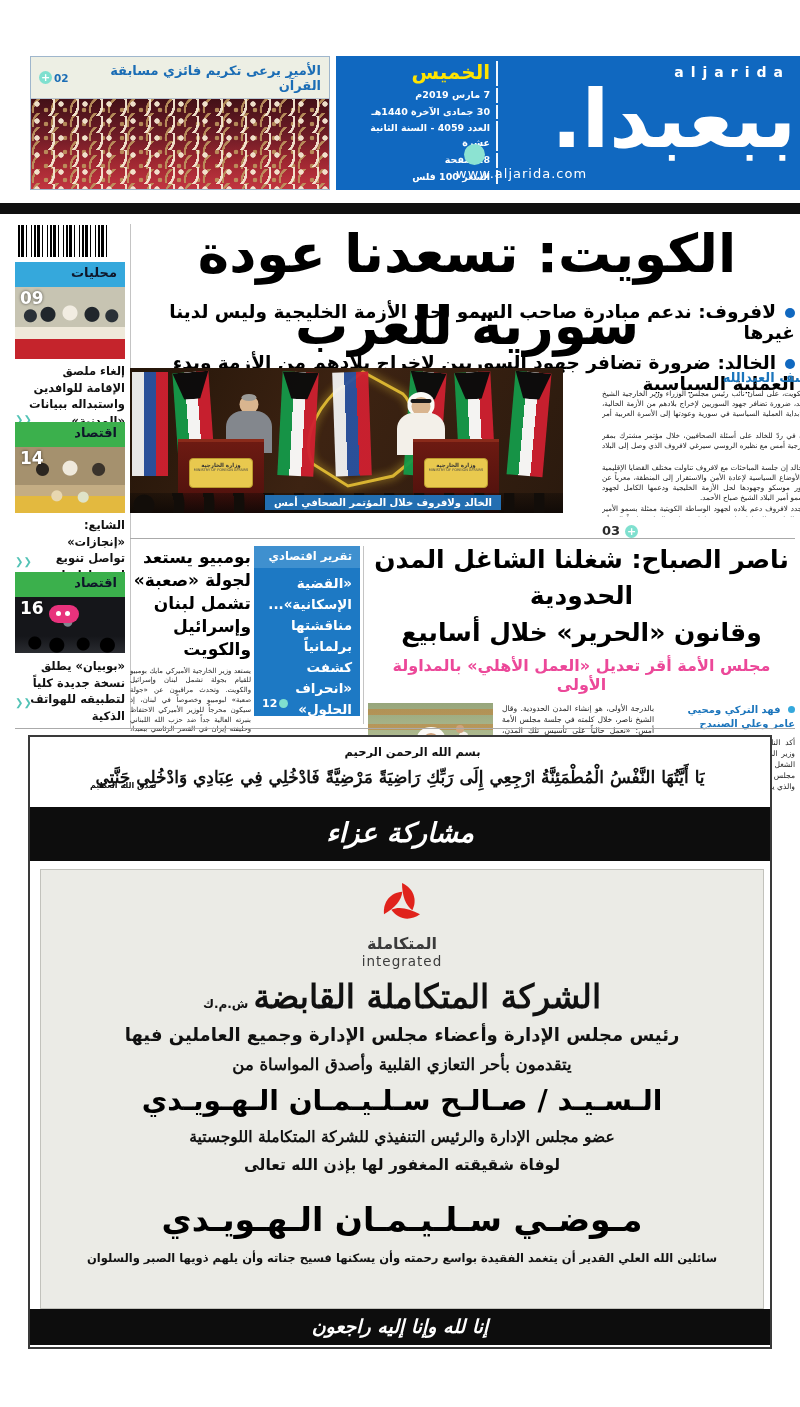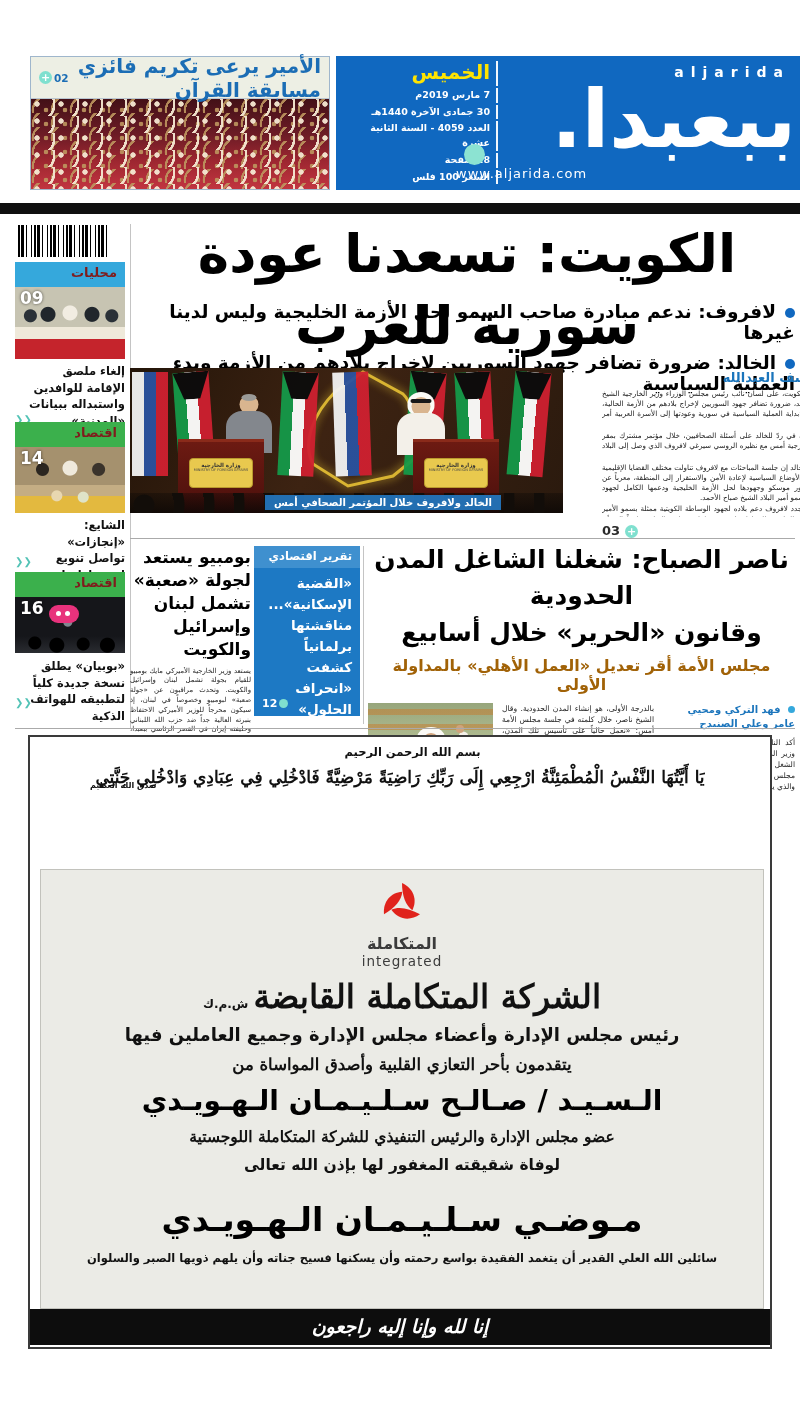--- a/index.html
+++ b/index.html
@@ -7,21 +7,21 @@
   body {
     width:800px; height:1407px; position:relative; overflow:hidden;
     font-family:"DejaVu Sans", sans-serif; color:#111;
   }
 
   
   .topcard { position:absolute; left:30px; top:56px; width:300px; height:134px;
     border:1px solid #9fb6cc; background:#fff; }
   .topcard-head { height:42px; background:#edefe4; display:flex; flex-direction:row-reverse;
     align-items:center; justify-content:space-between; padding:0 8px; border-bottom:1px solid #b9c6d2;}
-  .topcard-title { color:#1b6db5; font-weight:bold; font-size:20px; direction:rtl; }
+  .topcard-title { color:#1b6db5; font-weight:bold; font-size:13px; direction:rtl; }
   .refbadge { display:inline-flex; align-items:center; gap:2px; }
   .refbadge .num { color:#1b6db5; font-weight:bold; font-size:10.5px; }
   .plus { display:inline-block; width:13px; height:13px; border-radius:50%; background:#7fe0cf;
     color:#fff; font-size:11px; line-height:13px; text-align:center; font-weight:bold; }
   .topcard-photo { height:90px;
     background-image:
       repeating-radial-gradient(circle at 6px 5px, rgba(245,232,210,.95) 0 2.4px, transparent 3px 16px),
       repeating-radial-gradient(circle at 15px 11px, rgba(190,150,95,.9) 0 2px, transparent 2.6px 12px),
       linear-gradient(to bottom, #431017 0%, #6d1c26 40%, #9c2630 68%, #c23540 100%);
     background-size: 24px 17px, 19px 14px, 100% 100%; }
@@ -38,21 +38,21 @@
   .brand-dot { position:absolute; left:128px; top:88px; width:21px; height:21px;
     border-radius:50%; background:#8ce3d2; }
   .brand-url { position:absolute; left:120px; top:110px; color:#fff; font-size:13px; letter-spacing:1px; }
 
   .blackbar { position:absolute; left:0; top:203px; width:800px; height:11px; background:#101010; }
 
   
   .vrule-main { position:absolute; left:130px; top:224px; width:1px; height:504px; background:#c4c4c4; }
   .barcode { position:absolute; left:18px; top:225px; width:92px; height:32px;
     background:repeating-linear-gradient(90deg,#000 0 2px,#fff 2px 3px,#000 3px 6px,#fff 6px 8px,#000 8px 9px,#fff 9px 13px,#000 13px 14px,#fff 14px 16px); }
-  .side-tag { position:absolute; left:15px; width:110px; height:25px; color:#7f1d1d; font-weight:bold;
+  .side-tag { position:absolute; left:15px; width:110px; height:25px; color:#0f172a; font-weight:bold;
     font-size:13px; direction:rtl; text-align:right; padding:3px 8px 0 0; }
   .side-photo { position:absolute; left:15px; width:110px; overflow:hidden; }
   .side-num { position:absolute; left:5px; top:1px; color:#fff; font-weight:bold; font-size:17px;
     text-shadow:0 0 3px rgba(0,0,0,.65); }
   .side-title { position:absolute; left:15px; width:110px; direction:rtl; text-align:right;
     font-size:11.5px; font-weight:bold; line-height:1.45; padding-left:14px; }
   .side-arrows { position:absolute; left:0; bottom:0; color:#53c3b6; font-size:10px; font-weight:bold; }
   .ph-meeting { background:
       radial-gradient(circle at 30% 38%, #20262c 7px, transparent 8px),
       radial-gradient(circle at 50% 36%, #f2ede2 7px, transparent 8px),
@@ -151,21 +151,21 @@
     direction:rtl; text-align:right; padding:3px 8px 0 0; }
   .econbox-title { padding:5px 8px 0 8px; color:#fff; font-weight:bold; font-size:13.5px;
     line-height:1.55; text-align:right; direction:rtl; }
   .econbox-ref { position:absolute; left:8px; bottom:6px; color:#fff; font-weight:bold; font-size:11px;
     display:flex; align-items:center; gap:2px; }
   .tealdot { display:inline-block; width:9px; height:9px; border-radius:50%; background:#7fe0cf; }
 
   
   .nasser { position:absolute; left:368px; top:542px; width:427px; direction:rtl; }
   .nasser-h { font-size:25px; font-weight:bold; text-align:center; line-height:1.45; color:#000; }
-  .nasser-sub { font-size:16px; font-weight:bold; text-align:center; margin-top:5px; color:#a16207; }
+  .nasser-sub { font-size:16px; font-weight:bold; text-align:center; margin-top:5px; color:#ec4899; }
   .nasser-row { display:flex; gap:9px; margin-top:9px; }
   .n-col1 { width:132px; }
   .nasser-byline { color:#1b75bc; font-size:10px; font-weight:bold; line-height:1.4; }
   .nasser-byline .dot { display:inline-block; width:7px; height:7px; border-radius:50%;
     background:#35a8dc; margin-left:4px; }
   .n-body { font-size:7.6px; line-height:1.45; text-align:justify; color:#1c1c1c; }
   .n-col1 .n-body { margin-top:6px; }
   .n-col2 { width:152px; }
   .n-photo { width:125px; height:102px; position:relative; overflow:hidden;
     background:linear-gradient(to bottom, #97a67c, #bec79c 55%, #8d9c72);
@@ -401,20 +401,23 @@
     </div>
   </div>
 </div>
 
 <div class="hrule2"></div>
 
 <section class="obit">
   <div class="obit-basmala">بسم الله الرحمن الرحيم</div>
   <div class="obit-verse">يَا أَيَّتُهَا النَّفْسُ الْمُطْمَئِنَّةُ ارْجِعِي إِلَى رَبِّكِ رَاضِيَةً مَرْضِيَّةً فَادْخُلِي فِي عِبَادِي وَادْخُلِي جَنَّتِي</div>
   <div class="obit-sadaqa">صدق الله العظيم</div>
+  <div class="obit-band obit-band1">
+    <span>مشاركة عزاء</span>
+  </div>
   <div class="obit-panel">
     <div class="obit-logo">
       <svg width="58" height="52" viewBox="0 0 100 100">
         <g fill="#e0231c">
           <path d="M50 6 C72 16 80 38 70 58 C57 50 50 30 50 6 Z"></path>
           <path d="M50 6 C72 16 80 38 70 58 C57 50 50 30 50 6 Z" transform="rotate(120 50 46)"></path>
           <path d="M50 6 C72 16 80 38 70 58 C57 50 50 30 50 6 Z" transform="rotate(240 50 46)"></path>
         </g>
       </svg>
       <div class="obit-logo-ar">المتكاملة</div>

